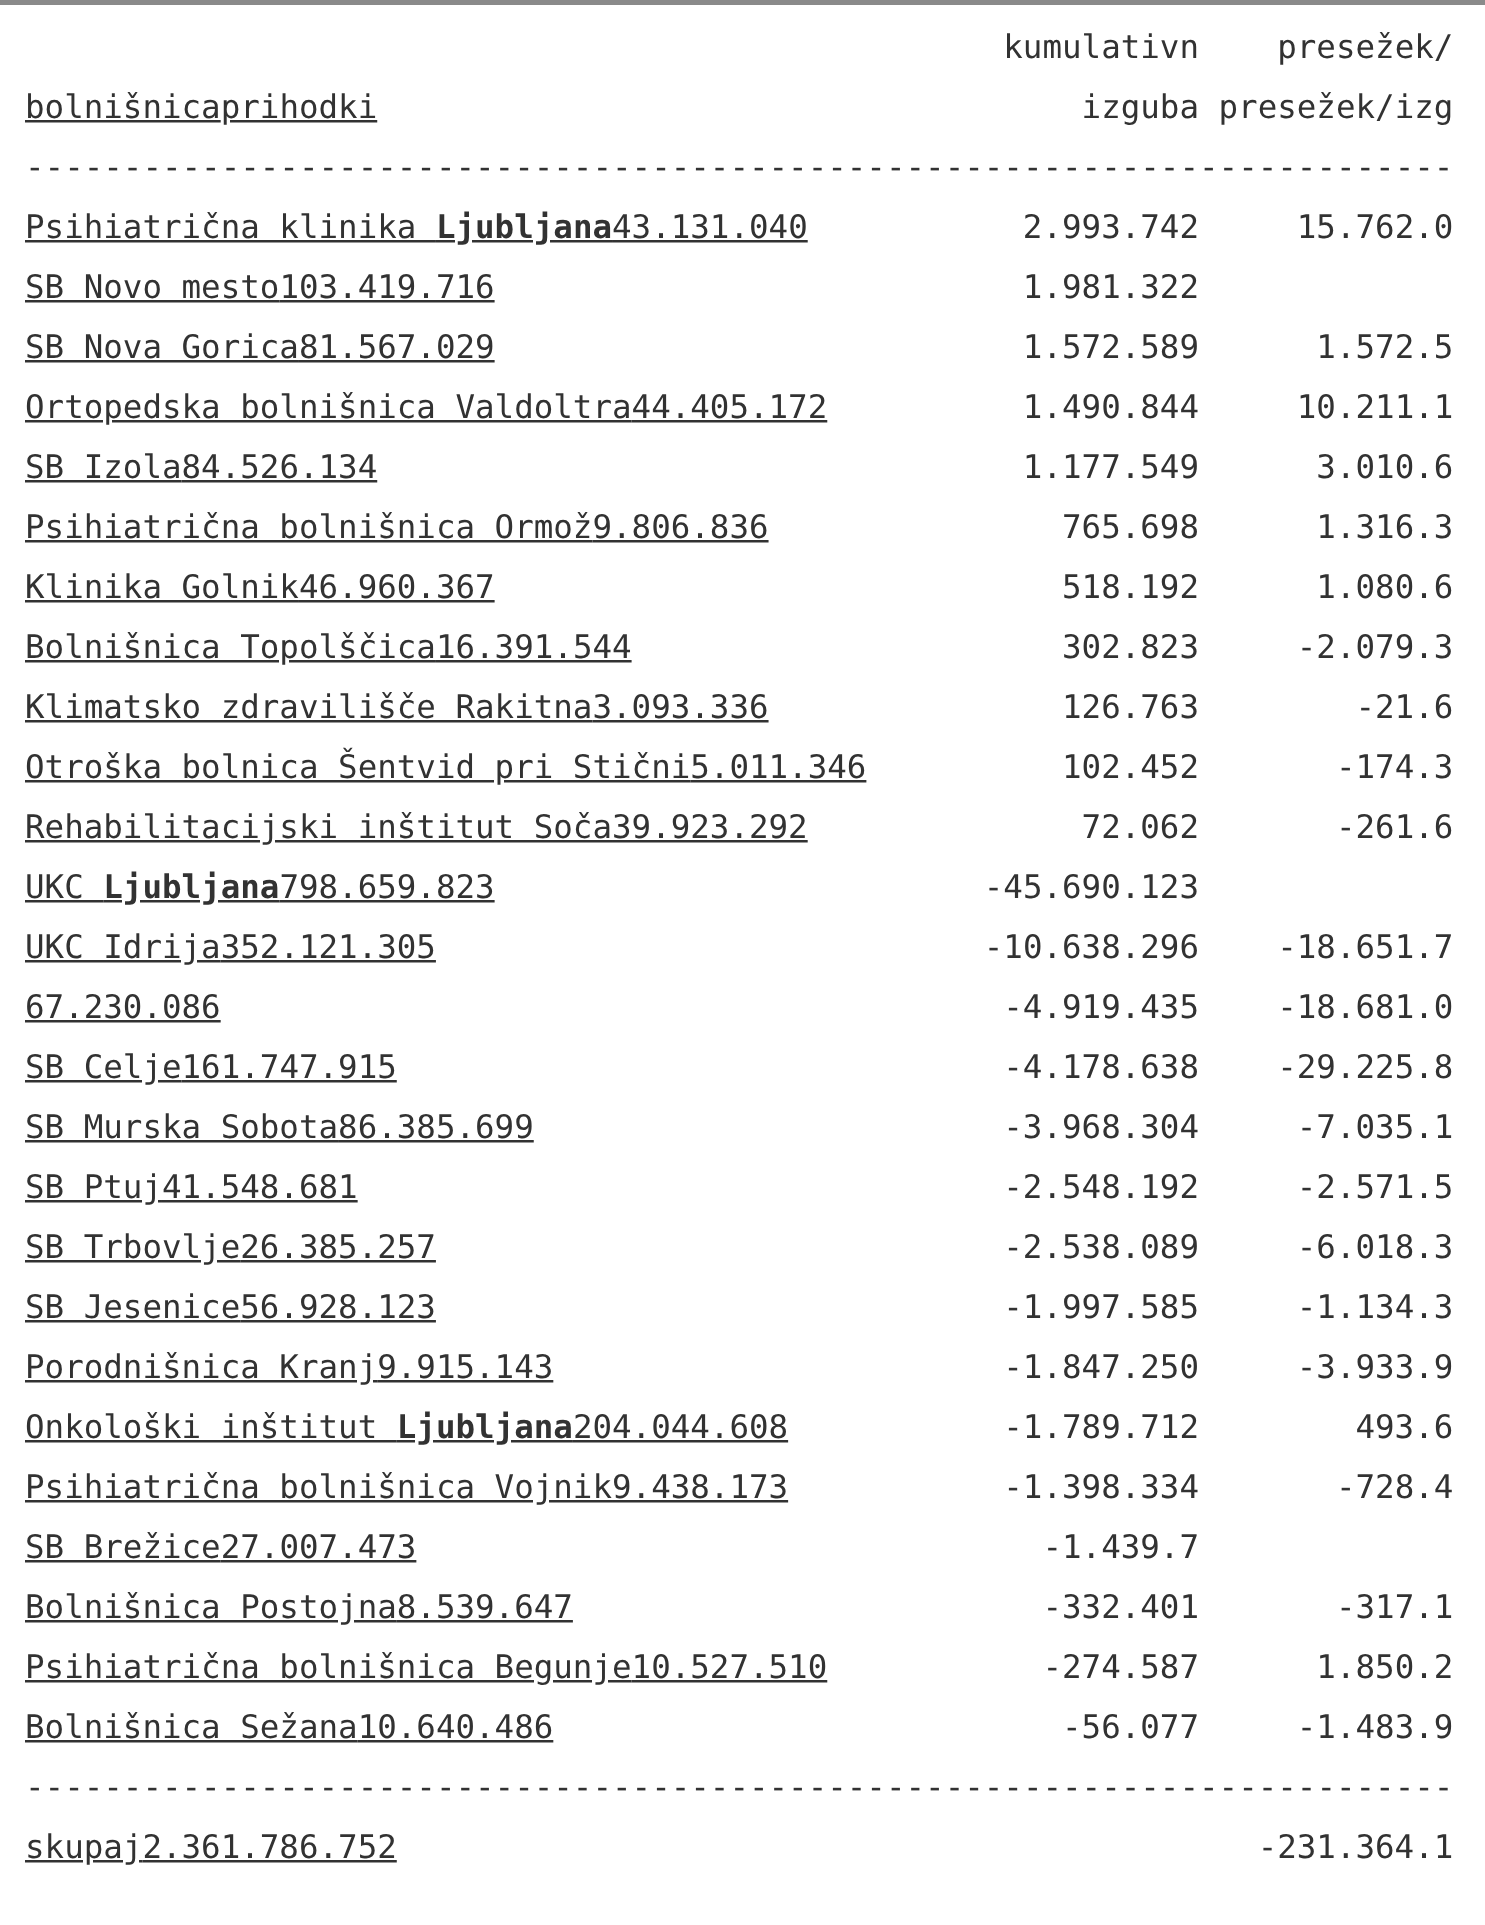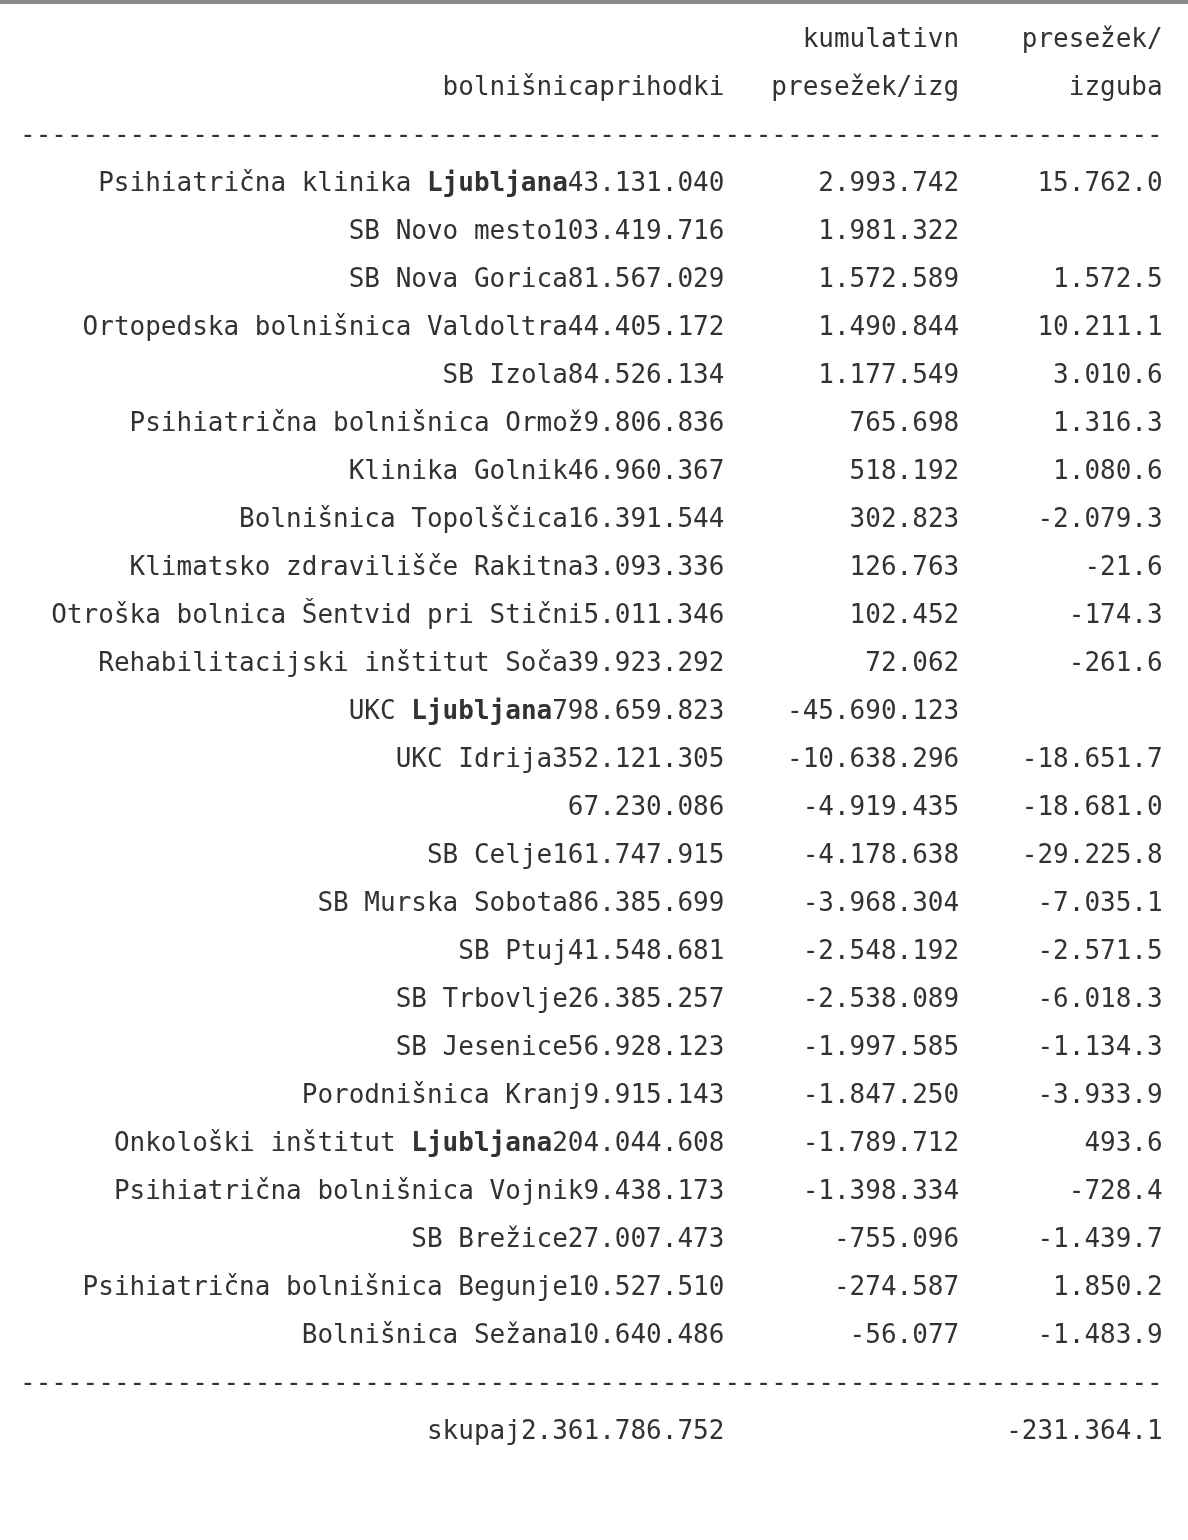--- a/index.html
+++ b/index.html
@@ -27,22 +27,23 @@
     height: 48px;
     line-height: 48px;
     white-space: pre;
     overflow: hidden;
   }
   .line.sep {
     display: block;
   }
   .c1 {
     display: flex;
-    justify-content: flex-end;
+    justify-content: flex-start;
     white-space: pre;
+    text-decoration: underline;
   }
   .name { white-space: pre; }
   .num { text-align: right; white-space: pre; }
   .hl { font-weight: bold; }
 </style>
 </head>
 <body>
 
 <div class="topbar"></div>
 
@@ -54,22 +55,22 @@
     </div>
     <div class="num">kumulativn</div>
     <div class="num">presežek/</div>
   </div>
 
   <div class="line">
     <div class="c1">
       <span class="name">bolnišnica</span>
       <span class="num">prihodki</span>
     </div>
+    <div class="num">izguba</div>
     <div class="num">presežek/izg</div>
-    <div class="num">izguba</div>
   </div>
 
   <div class="line sep">-------------------------------------------------------------------------</div>
 
   <div id="rows">
       <div class="line"><div class="c1"><span class="name"><span>Psihiatrična klinika </span><span class="hl">Ljubljana</span></span><span class="num">43.131.040</span></div><div class="num">2.993.742</div><div class="num">15.762.0</div></div>
       <div class="line"><div class="c1"><span class="name"><span>SB Novo mesto</span><span class="hl"></span></span><span class="num">103.419.716</span></div><div class="num">1.981.322</div></div>
       <div class="line"><div class="c1"><span class="name"><span>SB Nova Gorica</span><span class="hl"></span></span><span class="num">81.567.029</span></div><div class="num">1.572.589</div><div class="num">1.572.5</div></div>
       <div class="line"><div class="c1"><span class="name"><span>Ortopedska bolnišnica Valdoltra</span><span class="hl"></span></span><span class="num">44.405.172</span></div><div class="num">1.490.844</div><div class="num">10.211.1</div></div>
       <div class="line"><div class="c1"><span class="name"><span>SB Izola</span><span class="hl"></span></span><span class="num">84.526.134</span></div><div class="num">1.177.549</div><div class="num">3.010.6</div></div>
@@ -83,21 +84,22 @@
       <div class="line"><div class="c1"><span class="name"><span>UKC Idrija</span><span class="hl"></span></span><span class="num">352.121.305</span></div><div class="num">-10.638.296</div><div class="num">-18.651.7</div></div>
       <div class="line"><div class="c1"><span class="num">67.230.086</span></div><div class="num">-4.919.435</div><div class="num">-18.681.0</div></div>
       <div class="line"><div class="c1"><span class="name"><span>SB Celje</span><span class="hl"></span></span><span class="num">161.747.915</span></div><div class="num">-4.178.638</div><div class="num">-29.225.8</div></div>
       <div class="line"><div class="c1"><span class="name"><span>SB Murska Sobota</span><span class="hl"></span></span><span class="num">86.385.699</span></div><div class="num">-3.968.304</div><div class="num">-7.035.1</div></div>
       <div class="line"><div class="c1"><span class="name"><span>SB Ptuj</span><span class="hl"></span></span><span class="num">41.548.681</span></div><div class="num">-2.548.192</div><div class="num">-2.571.5</div></div>
       <div class="line"><div class="c1"><span class="name"><span>SB Trbovlje</span><span class="hl"></span></span><span class="num">26.385.257</span></div><div class="num">-2.538.089</div><div class="num">-6.018.3</div></div>
       <div class="line"><div class="c1"><span class="name"><span>SB Jesenice</span><span class="hl"></span></span><span class="num">56.928.123</span></div><div class="num">-1.997.585</div><div class="num">-1.134.3</div></div>
       <div class="line"><div class="c1"><span class="name"><span>Porodnišnica Kranj</span><span class="hl"></span></span><span class="num">9.915.143</span></div><div class="num">-1.847.250</div><div class="num">-3.933.9</div></div>
       <div class="line"><div class="c1"><span class="name"><span>Onkološki inštitut </span><span class="hl">Ljubljana</span></span><span class="num">204.044.608</span></div><div class="num">-1.789.712</div><div class="num">493.6</div></div>
       <div class="line"><div class="c1"><span class="name"><span>Psihiatrična bolnišnica Vojnik</span><span class="hl"></span></span><span class="num">9.438.173</span></div><div class="num">-1.398.334</div><div class="num">-728.4</div></div>
-      <div class="line"><div class="c1"><span class="name"><span>SB Brežice</span><span class="hl"></span></span><span class="num">27.007.473</span></div><div class="num">-755.096</div><div class="num">-1.439.7</div></div>
+      <div class="line"><div class="c1"><span class="name"><span>SB Brežice</span><span class="hl"></span></span><span class="num">27.007.473</span></div><div class="num">-1.439.7</div></div>
+      <div class="line"><div class="c1"><span class="name"><span>Bolnišnica Postojna</span><span class="hl"></span></span><span class="num">8.539.647</span></div><div class="num">-332.401</div><div class="num">-317.1</div></div>
       <div class="line"><div class="c1"><span class="name"><span>Psihiatrična bolnišnica Begunje</span><span class="hl"></span></span><span class="num">10.527.510</span></div><div class="num">-274.587</div><div class="num">1.850.2</div></div>
       <div class="line"><div class="c1"><span class="name"><span>Bolnišnica Sežana</span><span class="hl"></span></span><span class="num">10.640.486</span></div><div class="num">-56.077</div><div class="num">-1.483.9</div></div>
     </div>
 
   <div class="line sep">-------------------------------------------------------------------------</div>
 
   <div class="line">
     <div class="c1">
       <span class="name">skupaj</span>
       <span class="num">2.361.786.752</span>

